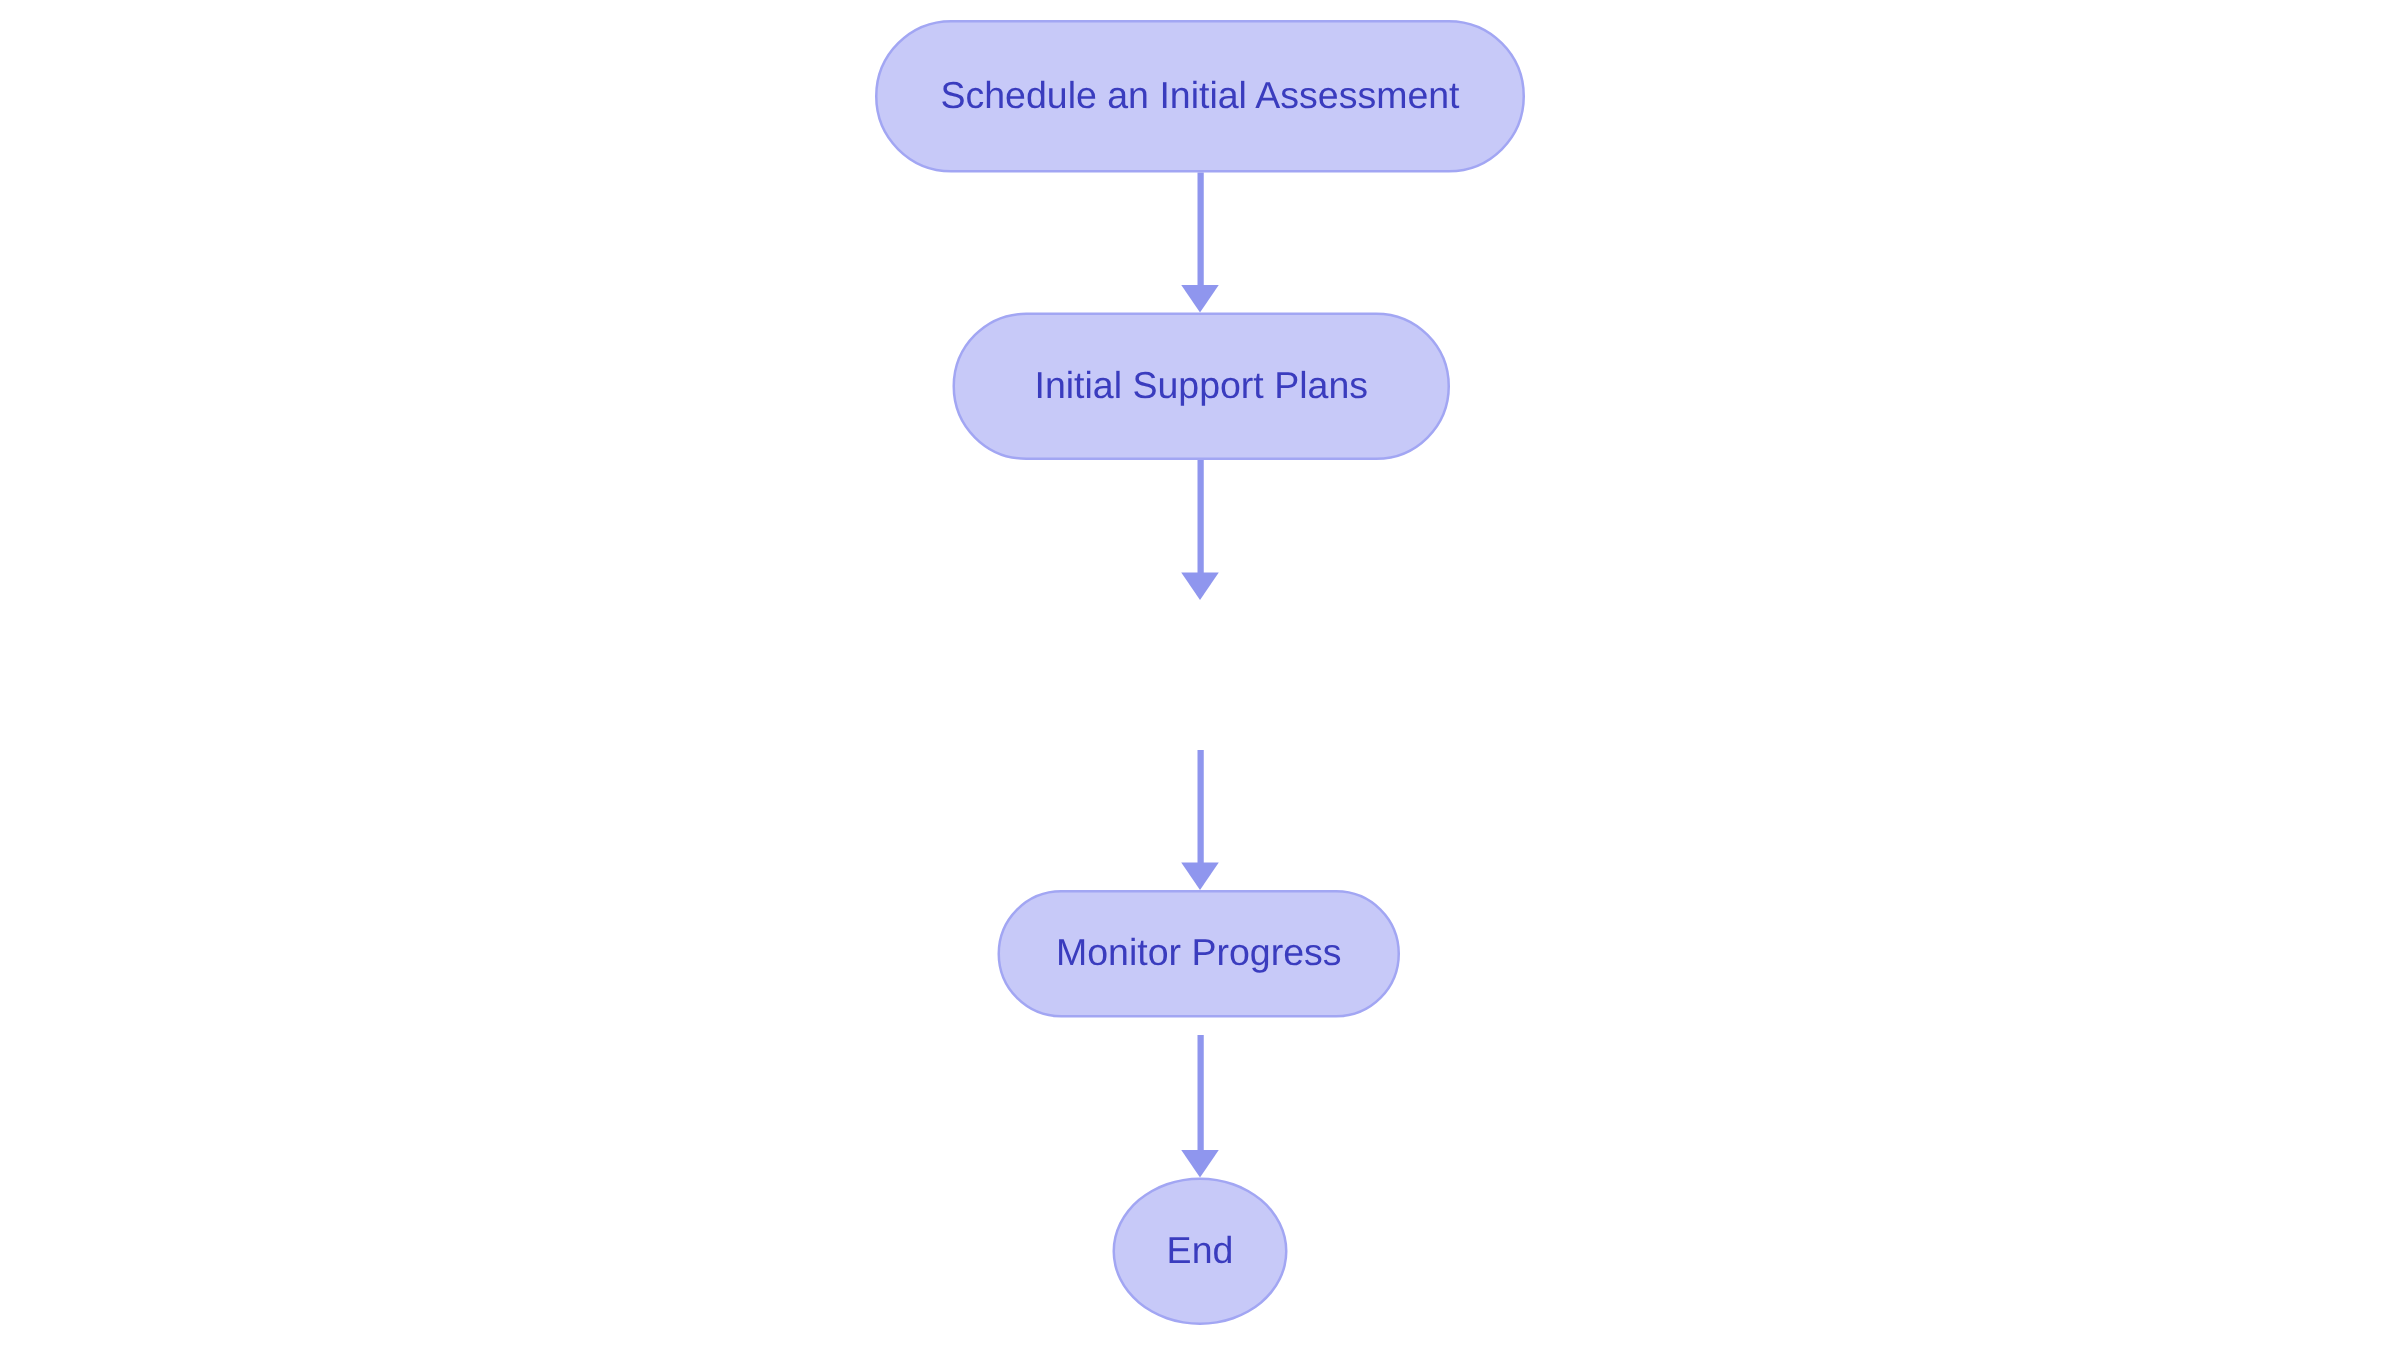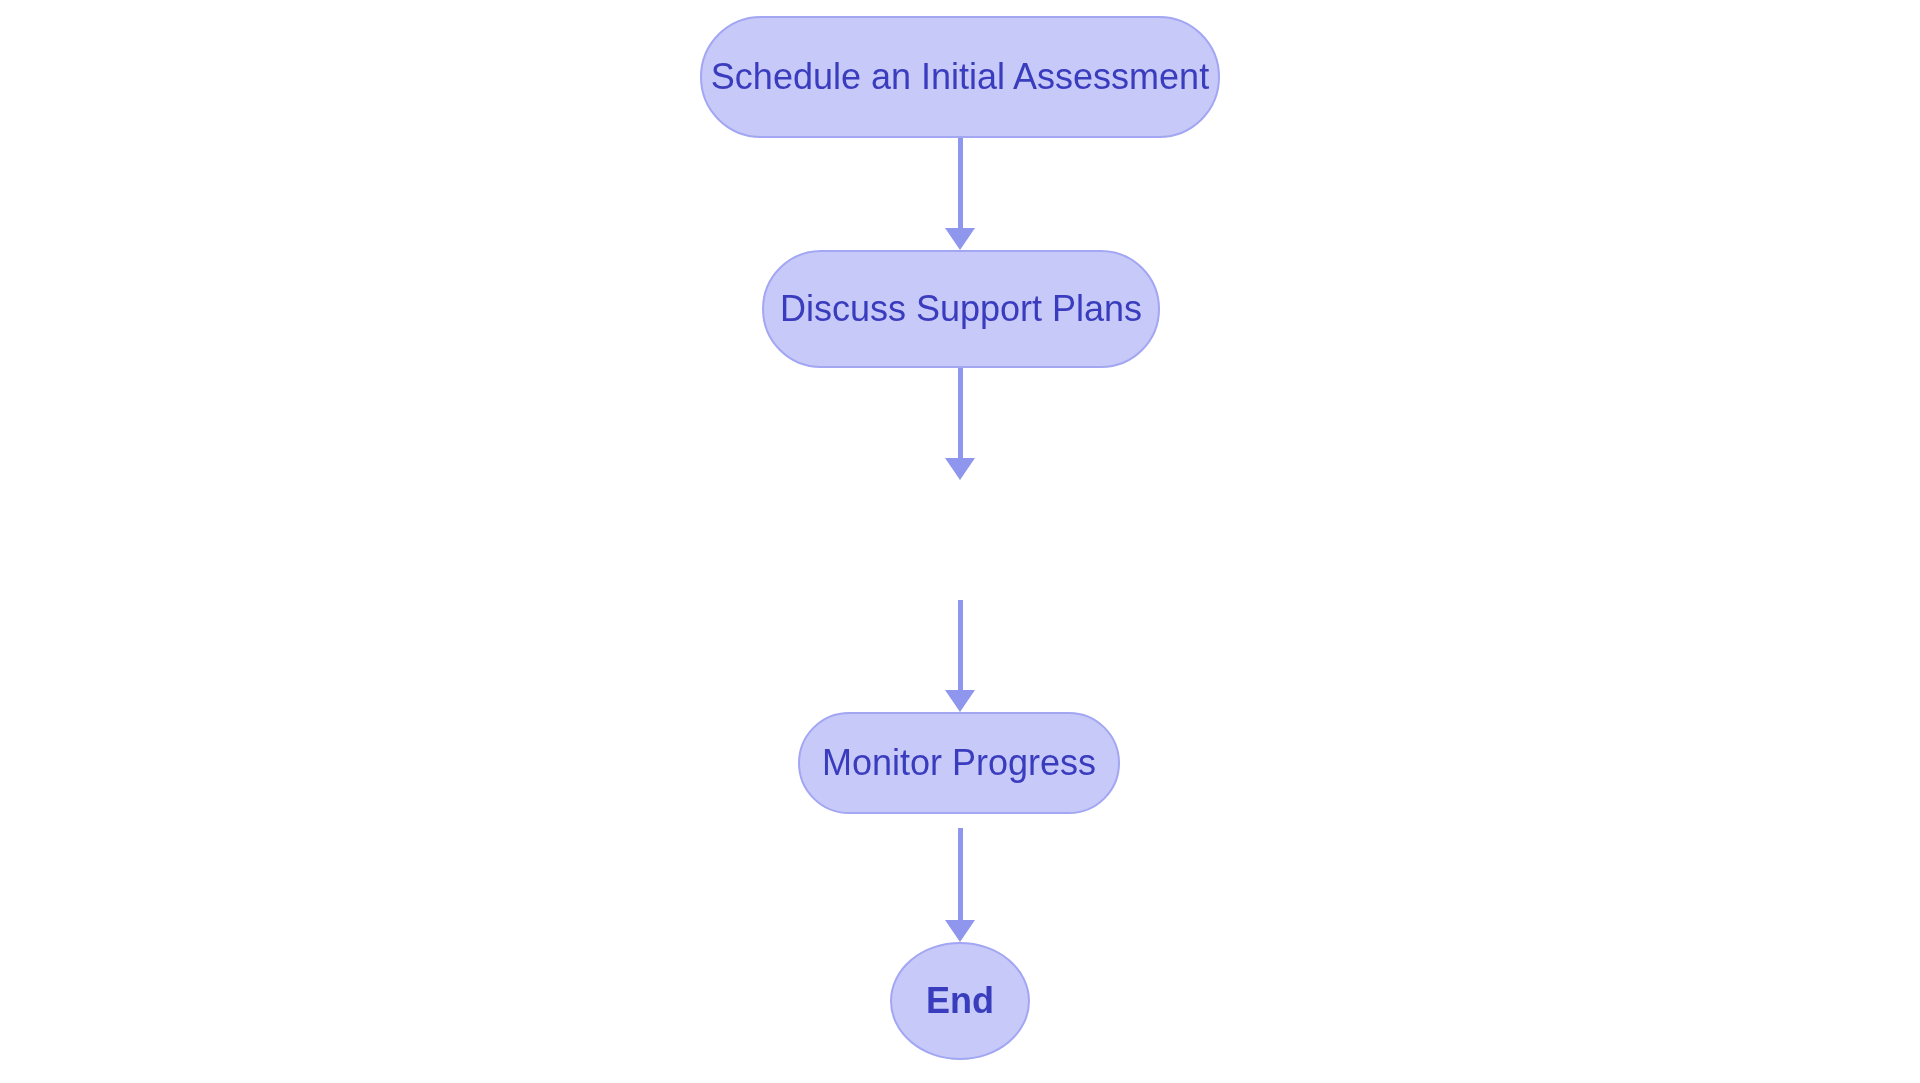--- a/index.html
+++ b/index.html
@@ -17,29 +17,29 @@
   }
   .node {
     position: absolute;
     display: flex;
     align-items: center;
     justify-content: center;
     box-sizing: border-box;
     background: var(--node-fill, #c7c9f8);
     border: 2px solid var(--node-border, #a2a6f3);
     color: var(--text-color, #3a3cbe);
-    font-size: 36px;
+    font-size: 30px;
     text-align: center;
   }
   .stadium { border-radius: 64px; }
   .n1 { left: 700px; top: 16px;  width: 520px; height: 122px; }
   .n2 { left: 762px; top: 250px; width: 398px; height: 118px; }
   .n3 { left: 753px; top: 480px; width: 410px; height: 120px; }
   .n4 { left: 798px; top: 712px; width: 322px; height: 102px; }
-  .n5 { left: 890px; top: 942px; width: 140px; height: 118px; border-radius: 50%; font-weight: bold; }
+  .n5 { left: 890px; top: 942px; width: 140px; height: 118px; border-radius: 50%; }
 
   .connector {
     position: absolute;
     left: 945px;
     width: 30px;
   }
   .c1 { top: 138px; height: 112px; }
   .c2 { top: 368px; height: 112px; }
   .c3 { top: 600px; height: 112px; }
   .c4 { top: 828px; height: 114px; }
@@ -71,21 +71,21 @@
   <div class="node stadium n1">
     <span>Schedule an Initial Assessment</span>
   </div>
 
   <div class="connector c1">
     <div class="line"></div>
     <div class="head"></div>
   </div>
 
   <div class="node stadium n2">
-    <span>Discuss Support Plans</span>
+    <span>Initial Support Plans</span>
   </div>
 
   <div class="connector c2">
     <div class="line"></div>
     <div class="head"></div>
   </div>
 
 
   <div class="connector c3">
     <div class="line"></div>

